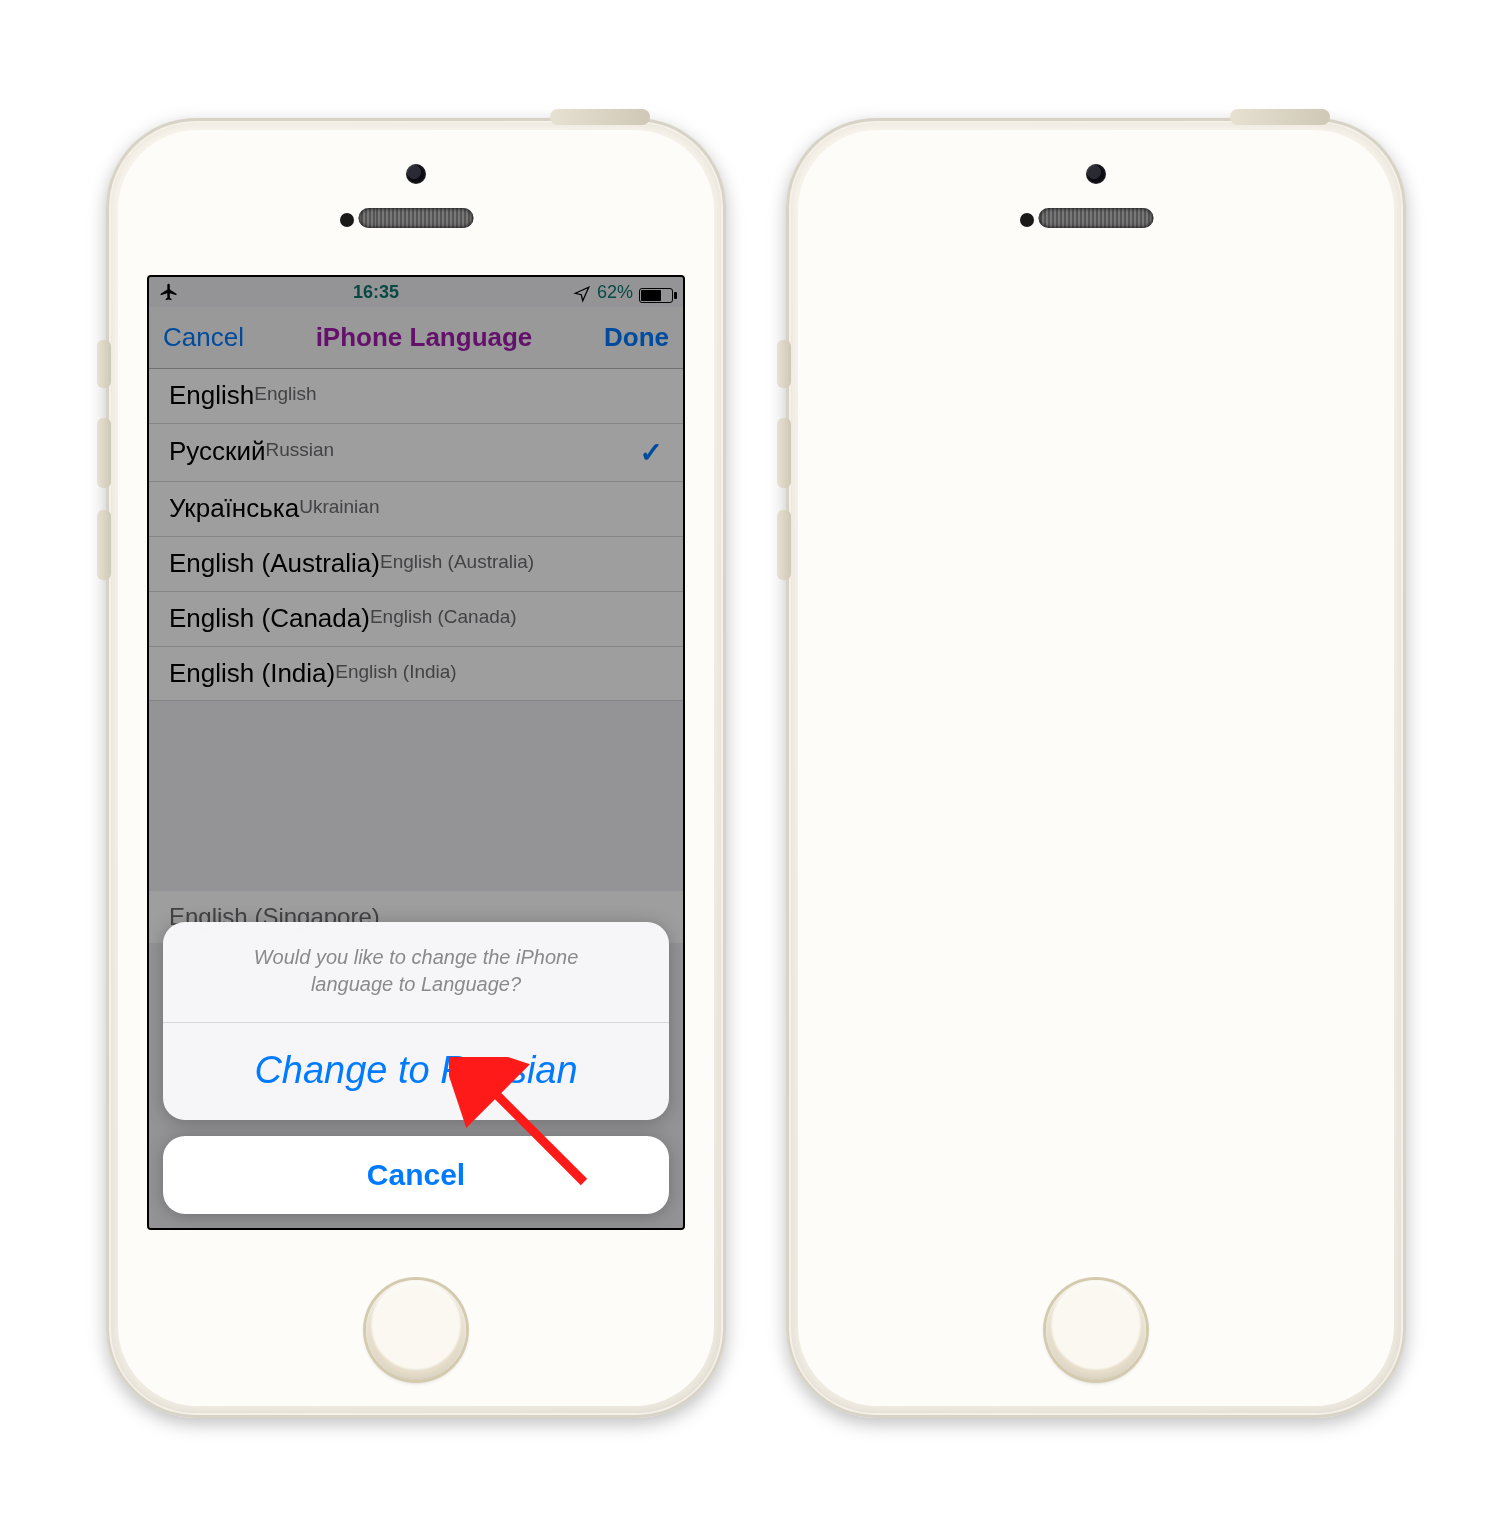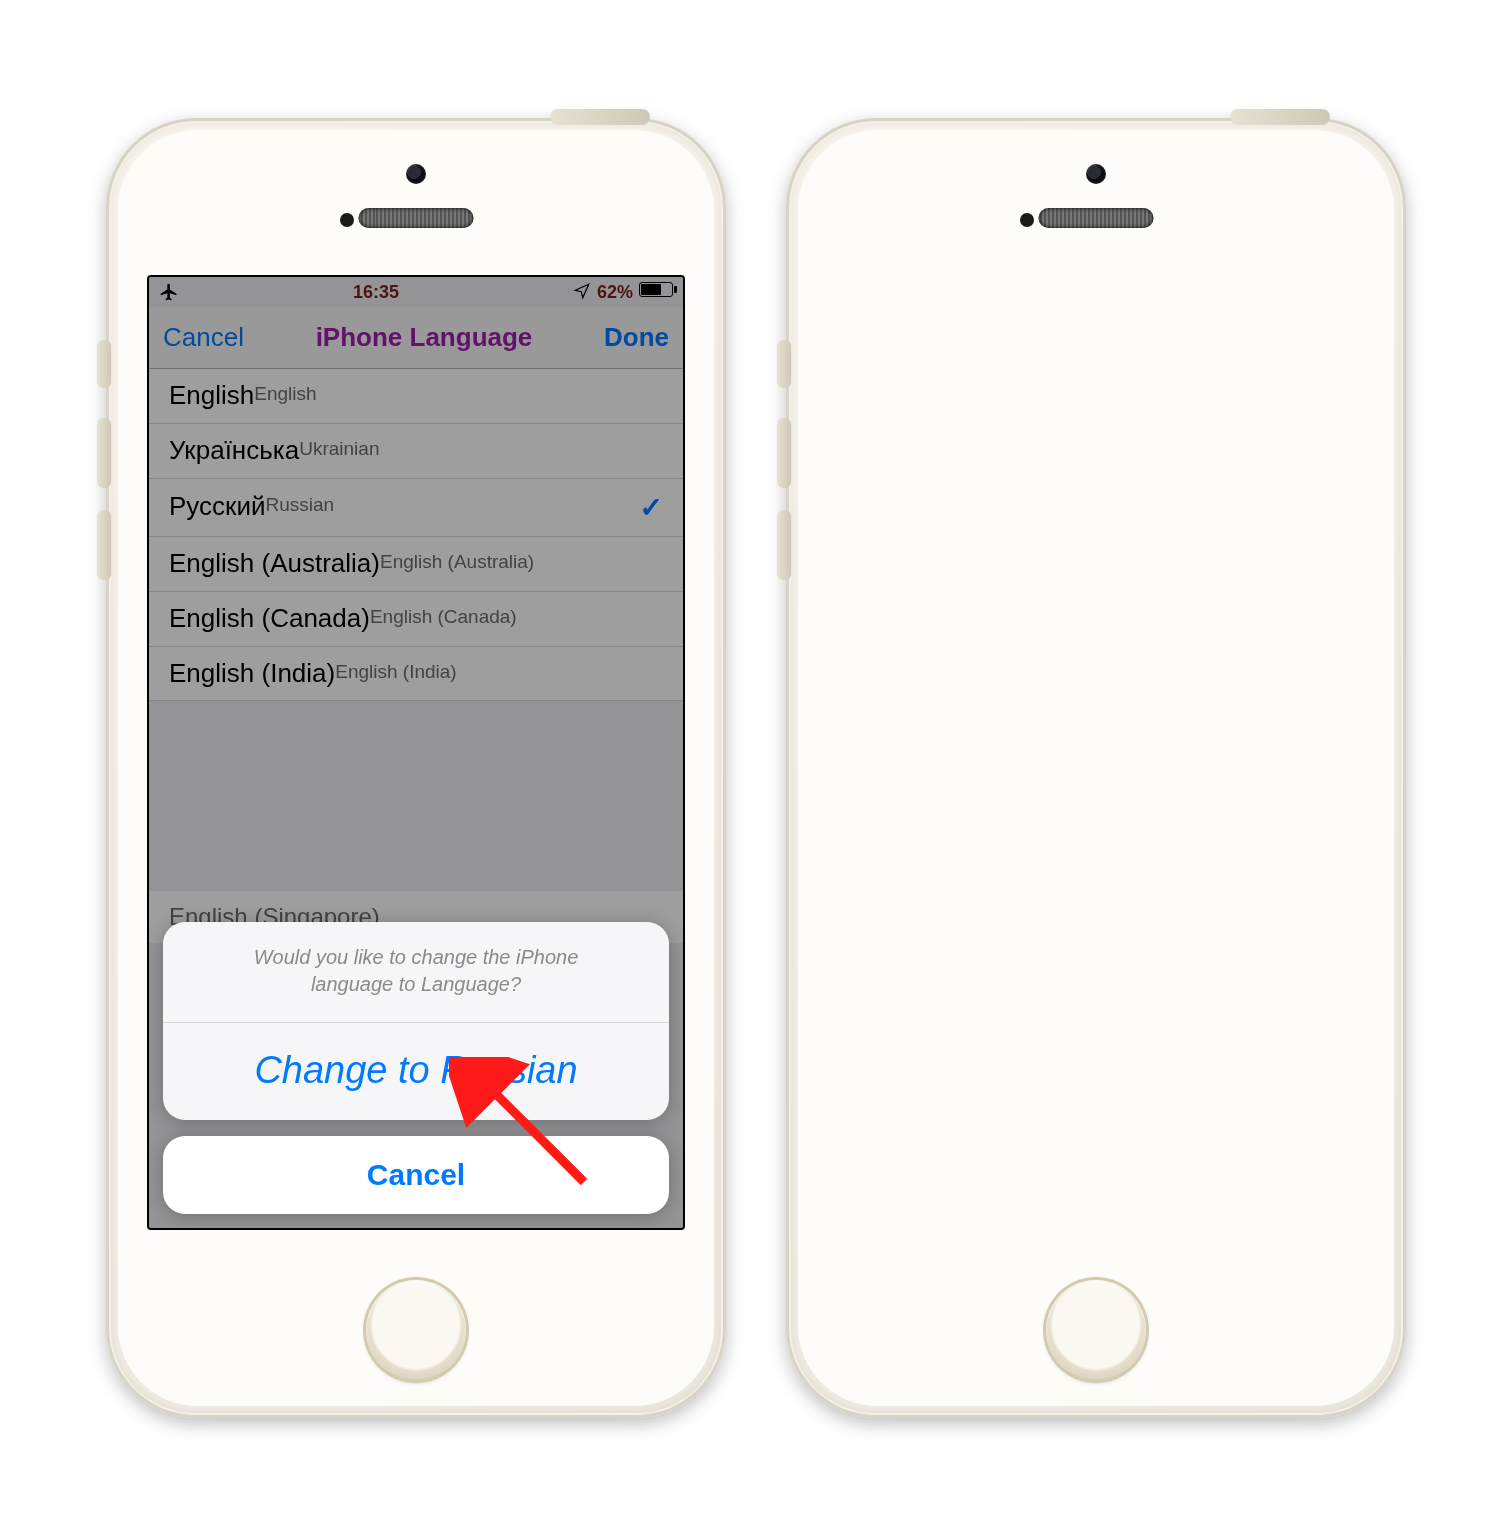--- a/index.html
+++ b/index.html
@@ -100,24 +100,24 @@
     }
 
     
     .screen.settings { background: #efeff4; }
 
     .statusbar {
       height: 30px;
       display: flex; align-items: center; justify-content: space-between;
       padding: 0 10px;
       font-size: 18px;
-      color: #7f1d1d;
+      color: #0f766e;
       font-weight: 400;
     }
-    .sb-left, .sb-right { display: flex; align-items: flex-start; gap: 6px; font-weight: bold; }
+    .sb-left, .sb-right { display: flex; align-items: flex-end; gap: 6px; }
     .sb-clock { font-weight: 600; }
     .plane, .loc, .batt-icon { display: inline-flex; }
     .batt-shell {
       display: inline-block; width: 34px; height: 15px; border: 1.5px solid #000; border-radius: 3px; position: relative;
     }
     .batt-shell::after { content:""; position:absolute; right:-5px; top:3px; width:3px; height:7px; background:#000; border-radius:1px;}
     .batt-fill { position:absolute; left:1px; top:1px; bottom:1px; width:62%; background:#000; border-radius:1px; }
 
     .navbar {
       height: 62px;
@@ -260,30 +260,30 @@
 
     <div class="langlist">
       <div class="row">
         <div class="labels">
           <span class="native">English</span>
           <span class="eng">English</span>
         </div>
       </div>
       <div class="row">
         <div class="labels">
+          <span class="native">Русский</span>
+          <span class="eng">Russian</span>
+        </div>
+        <span class="check">✓</span>
+      </div>
+      <div class="row">
+        <div class="labels">
           <span class="native">Українська</span>
           <span class="eng">Ukrainian</span>
         </div>
-      </div>
-      <div class="row">
-        <div class="labels">
-          <span class="native">Русский</span>
-          <span class="eng">Russian</span>
-        </div>
-        <span class="check">✓</span>
       </div>
       <div class="row">
         <div class="labels">
           <span class="native">English (Australia)</span>
           <span class="eng">English (Australia)</span>
         </div>
       </div>
       <div class="row">
         <div class="labels">
           <span class="native">English (Canada)</span>

